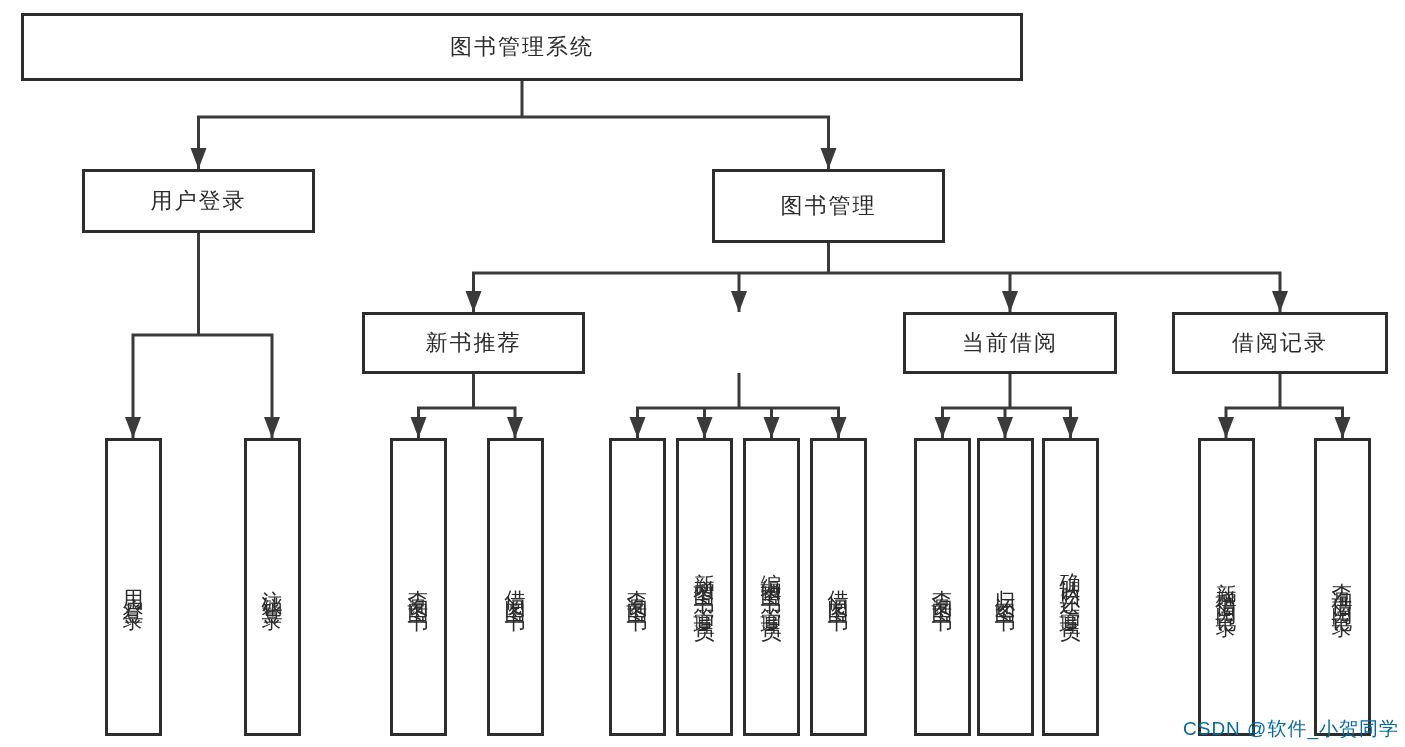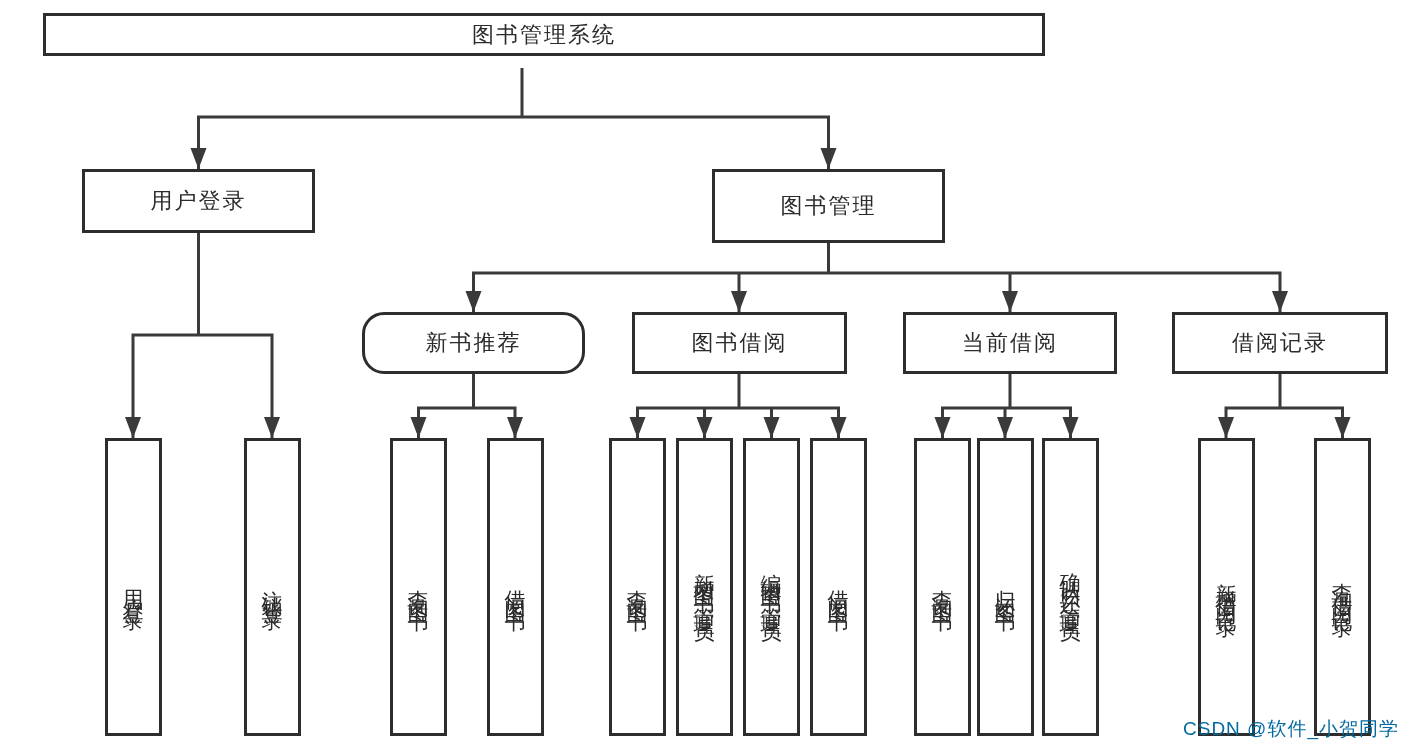--- a/index.html
+++ b/index.html
@@ -27,21 +27,21 @@
     justify-content: center;
     color: #2b2b2b;
     z-index: 2;
   }
   .h-node {
     font-size: 22px;
     letter-spacing: 2px;
     white-space: nowrap;
   }
   .root-node {
-    left: 21px; top: 13px; width: 1002px; height: 43px; margin-left: 22px;
+    left: 21px; top: 13px; width: 1002px; height: 68px;
   }
   .leaf {
     top: 438px; width: 57px; height: 298px;
     writing-mode: vertical-rl;
     text-orientation: upright;
     font-size: 21px;
     letter-spacing: 7px;
     line-height: 1;
     text-align: center;
   }
@@ -98,22 +98,21 @@
       <polygon points="1218,417 1234,417 1226,438"></polygon>
       <polygon points="1334.5,417 1350.5,417 1342.5,438"></polygon>
     </g>
   </svg>
 
   <div class="node h-node root-node">图书管理系统</div>
 
   <div class="node h-node" style="left:82px; top:169px; width:233px; height:64px;">用户登录</div>
   <div class="node h-node" style="left:712px; top:169px; width:233px; height:74px;">图书管理</div>
 
-  <div class="node h-node" style="left:362px; top:312px; width:223px; height:62px;border-radius:22px;">新书推荐</div>
-  <div class="node h-node" style="left:632px; top:312px; width:215px; height:62px;">图书借阅</div>
+  <div class="node h-node" style="left:362px; top:312px; width:223px; height:62px;">新书推荐</div>
   <div class="node h-node" style="left:1172px; top:312px; width:216px; height:62px;">借阅记录</div>
   <div class="node h-node" style="left:903px; top:312px; width:214px; height:62px;">当前借阅</div>
 
   <div class="node leaf" style="left:105px;">用户登录</div>
   <div class="node leaf" style="left:244px;">注销登录</div>
   <div class="node leaf" style="left:390px;">查询图书</div>
   <div class="node leaf" style="left:487px;">借阅图书</div>
   <div class="node leaf" style="left:609px;">查询图书</div>
   <div class="node leaf" style="left:676px;">新增图书（管理员）</div>
   <div class="node leaf" style="left:743px;">编辑图书（管理员）</div>

